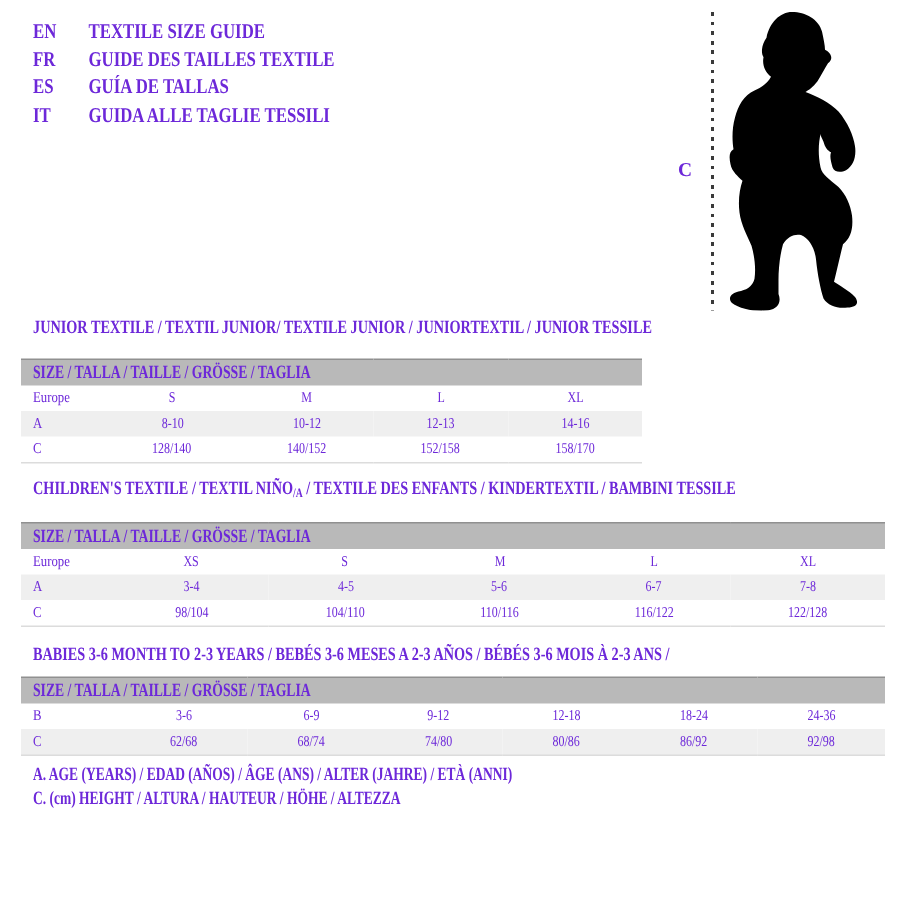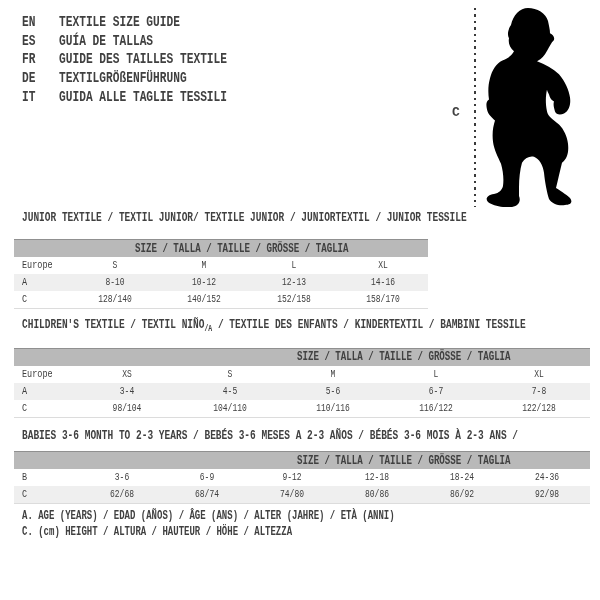--- a/index.html
+++ b/index.html
@@ -1,17 +1,17 @@
 <!DOCTYPE html>
 <html><head>
 <meta charset="utf-8">
 <style>
   html,body{margin:0;padding:0;background:#fff;}
   .page{position:relative;width:600px;height:600px;background:#ffffff;overflow:hidden;
-        font-family:Liberation Mono, monospace;color:#404040;}
+        font-family:Liberation Serif, serif;color:#6d28d9;}
 
   
   .languages{position:absolute;left:22px;top:13px;}
   .lang-row{display:flex;align-items:center;height:18.6px;font-size:14px;font-weight:bold;}
   .lang-code{width:37px;display:inline-block;transform:scaleX(0.8);transform-origin:0 50%;white-space:nowrap;}
   .lang-label{display:inline-block;transform:scaleX(0.8);transform-origin:0 50%;white-space:nowrap;}
 
   
   .dotted-line{position:absolute;left:474px;top:8px;width:2px;height:199px;
                background:repeating-linear-gradient(to bottom,#3a3a3a 0 2.5px,transparent 2.5px 6.4px);}
@@ -20,21 +20,21 @@
 
   
   .section{position:absolute;left:14px;width:576px;}
   .tbl-title{padding-left:8px;font-weight:bold;font-size:12.5px;line-height:16px;}
   .tbl-title .cx{display:inline-block;transform:scaleX(0.76);transform-origin:0 50%;white-space:nowrap;}
   .tbl-title .sub{font-size:8.5px;vertical-align:-2.5px;}
 
   table.size-table{border-collapse:collapse;table-layout:fixed;border-bottom:1px solid #dcdcdc;}
   .cols-4{width:414px;} .cols-5,.cols-6{width:576px;}
   .cols-4 col.label-col{width:56px;} .cols-5 col.label-col{width:62px;} .cols-6 col.label-col{width:66px;}
-  th.bar{background:#b9b9b9;border-top:1px solid #909090;height:17px;text-align:right;
+  th.bar{background:#b9b9b9;border-top:1px solid #909090;height:17px;text-align:left;
          padding:0 0 0 8px;font-size:12.5px;font-weight:bold;}
   .cx-h{display:inline-block;transform:scaleX(0.73);transform-origin:0 50%;white-space:nowrap;}
   td{height:17px;line-height:17px;font-size:10px;font-weight:normal;text-align:center;padding:0;}
   td.row-label{text-align:left;padding-left:8px;}
   td .cx{display:inline-block;transform:scaleX(0.85);transform-origin:0 50%;white-space:nowrap;}
   .cc{display:inline-block;transform:scaleX(0.8);transform-origin:50% 50%;white-space:nowrap;}
   tbody tr:nth-child(even) td{background:#efefef;}
 
   
   .footnotes{position:absolute;left:22px;top:508px;}
@@ -45,30 +45,26 @@
 <body>
 
 <div class="page">
 
   <div class="languages">
       <div class="lang-row">
         <span class="lang-code">EN</span>
         <span class="lang-label">TEXTILE SIZE GUIDE</span>
       </div>
       <div class="lang-row">
+        <span class="lang-code">FR</span>
+        <span class="lang-label">GUIDE DES TAILLES TEXTILE</span>
+      </div>
+      <div class="lang-row">
         <span class="lang-code">ES</span>
         <span class="lang-label">GUÍA DE TALLAS</span>
-      </div>
-      <div class="lang-row">
-        <span class="lang-code">FR</span>
-        <span class="lang-label">GUIDE DES TAILLES TEXTILE</span>
-      </div>
-      <div class="lang-row">
-        <span class="lang-code">DE</span>
-        <span class="lang-label">TEXTILGRÖßENFÜHRUNG</span>
       </div>
       <div class="lang-row">
         <span class="lang-code">IT</span>
         <span class="lang-label">GUIDA ALLE TAGLIE TESSILI</span>
       </div>
     </div>
 
   <div class="dotted-line"></div>
   <span class="figure-label">C</span>
 

